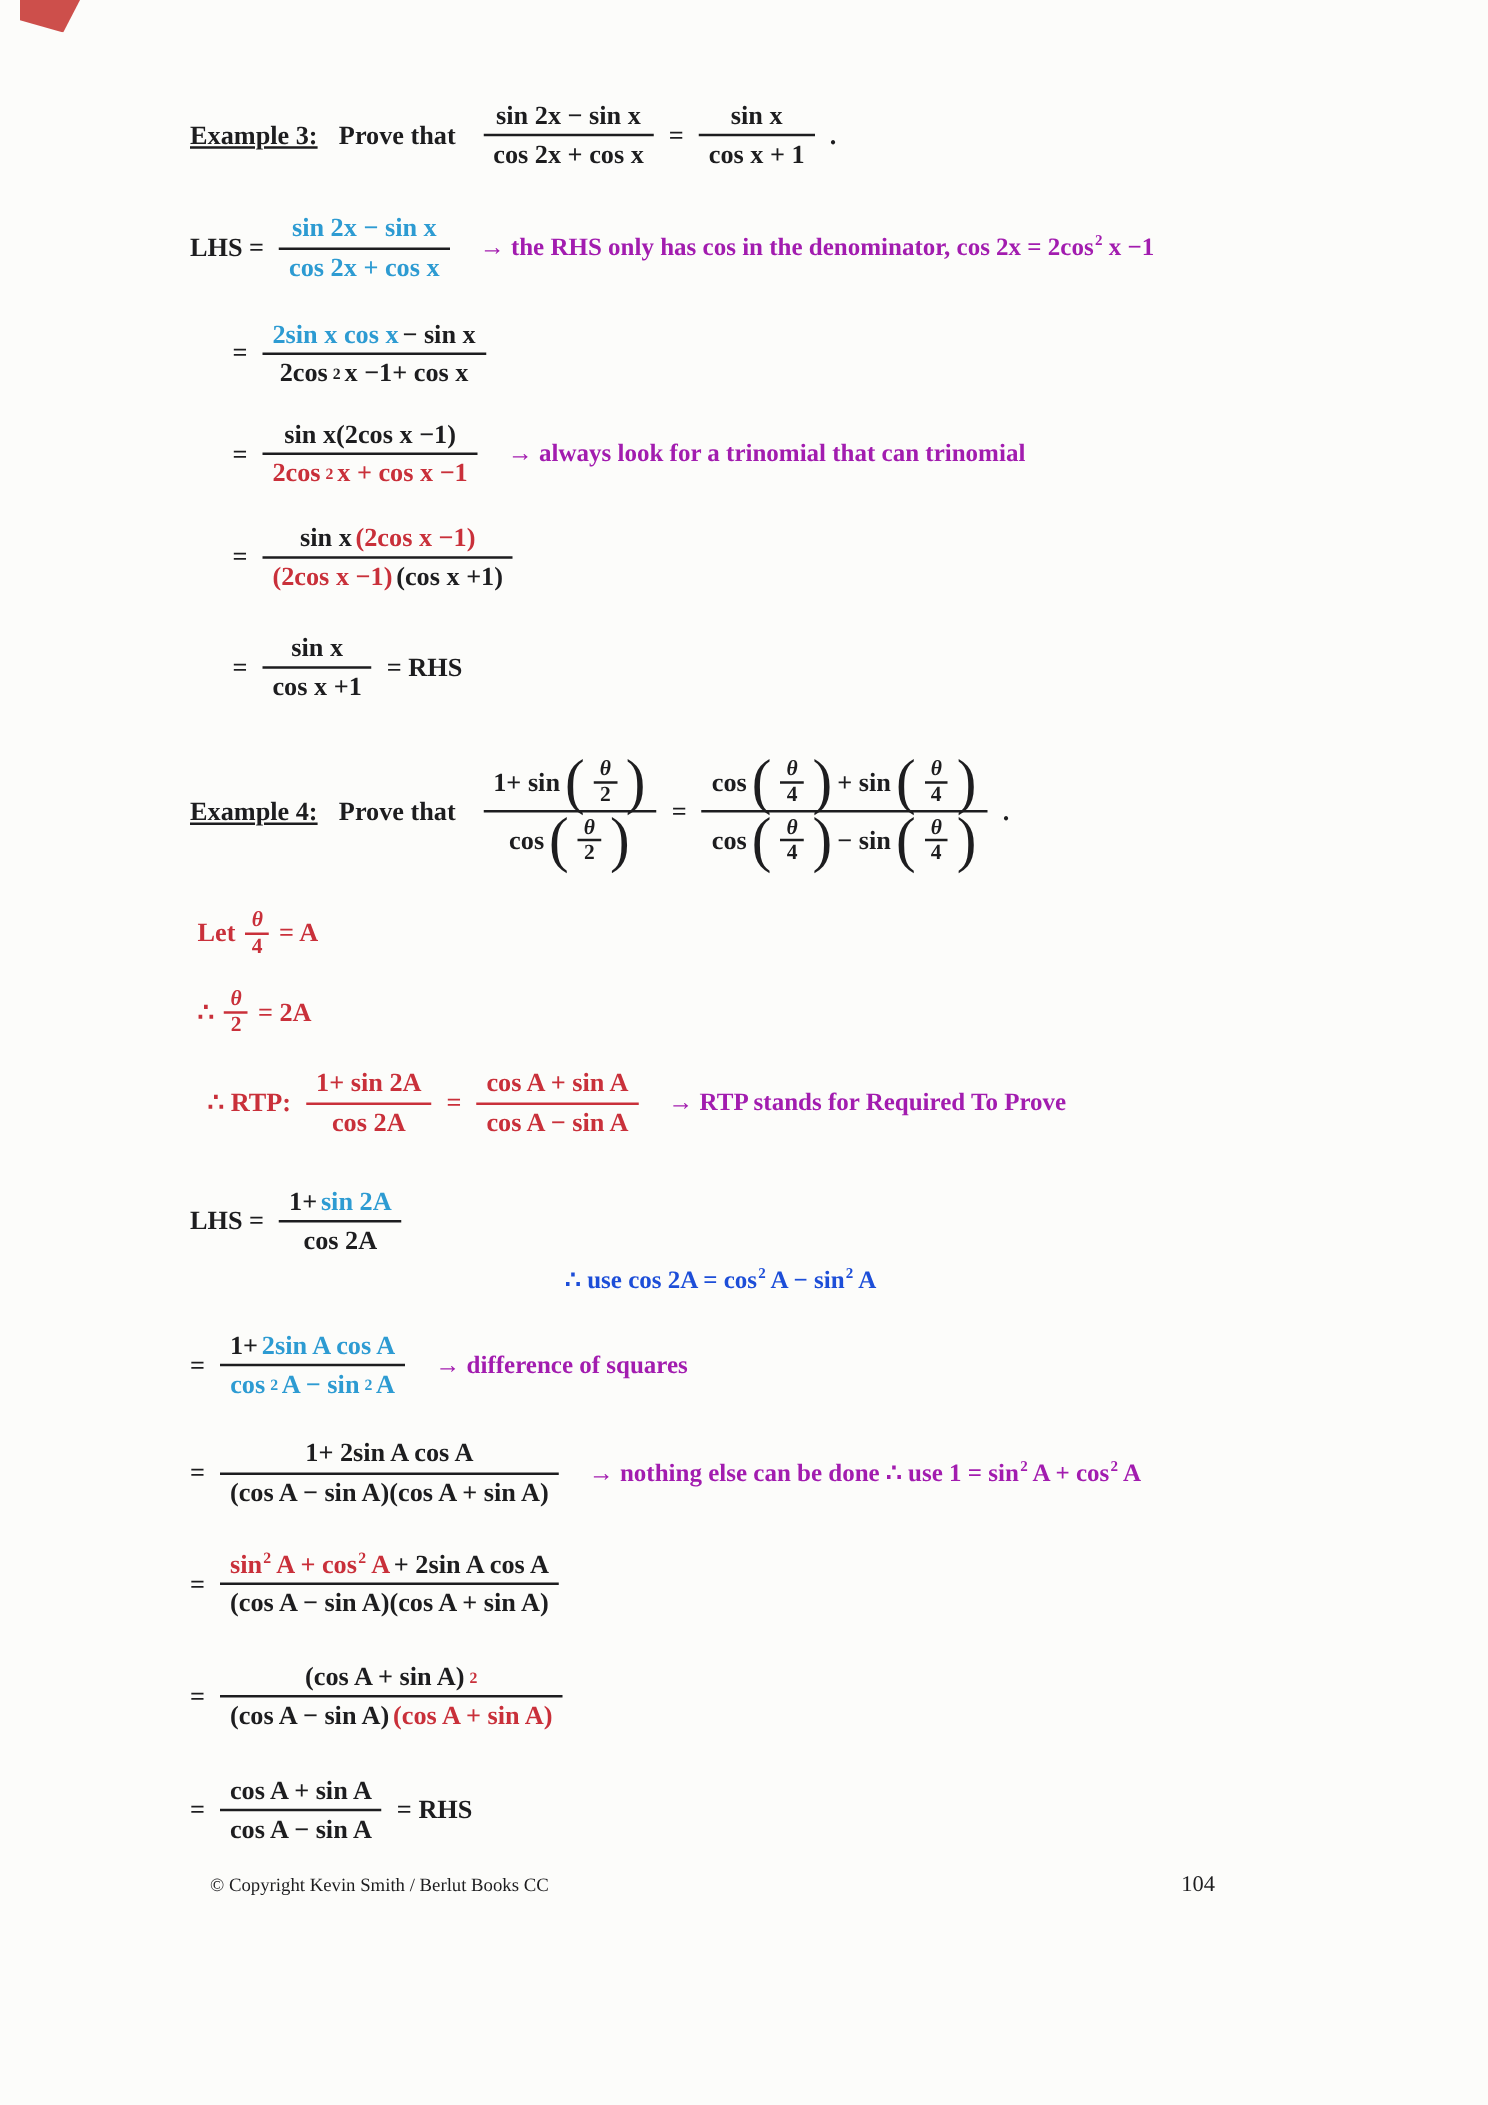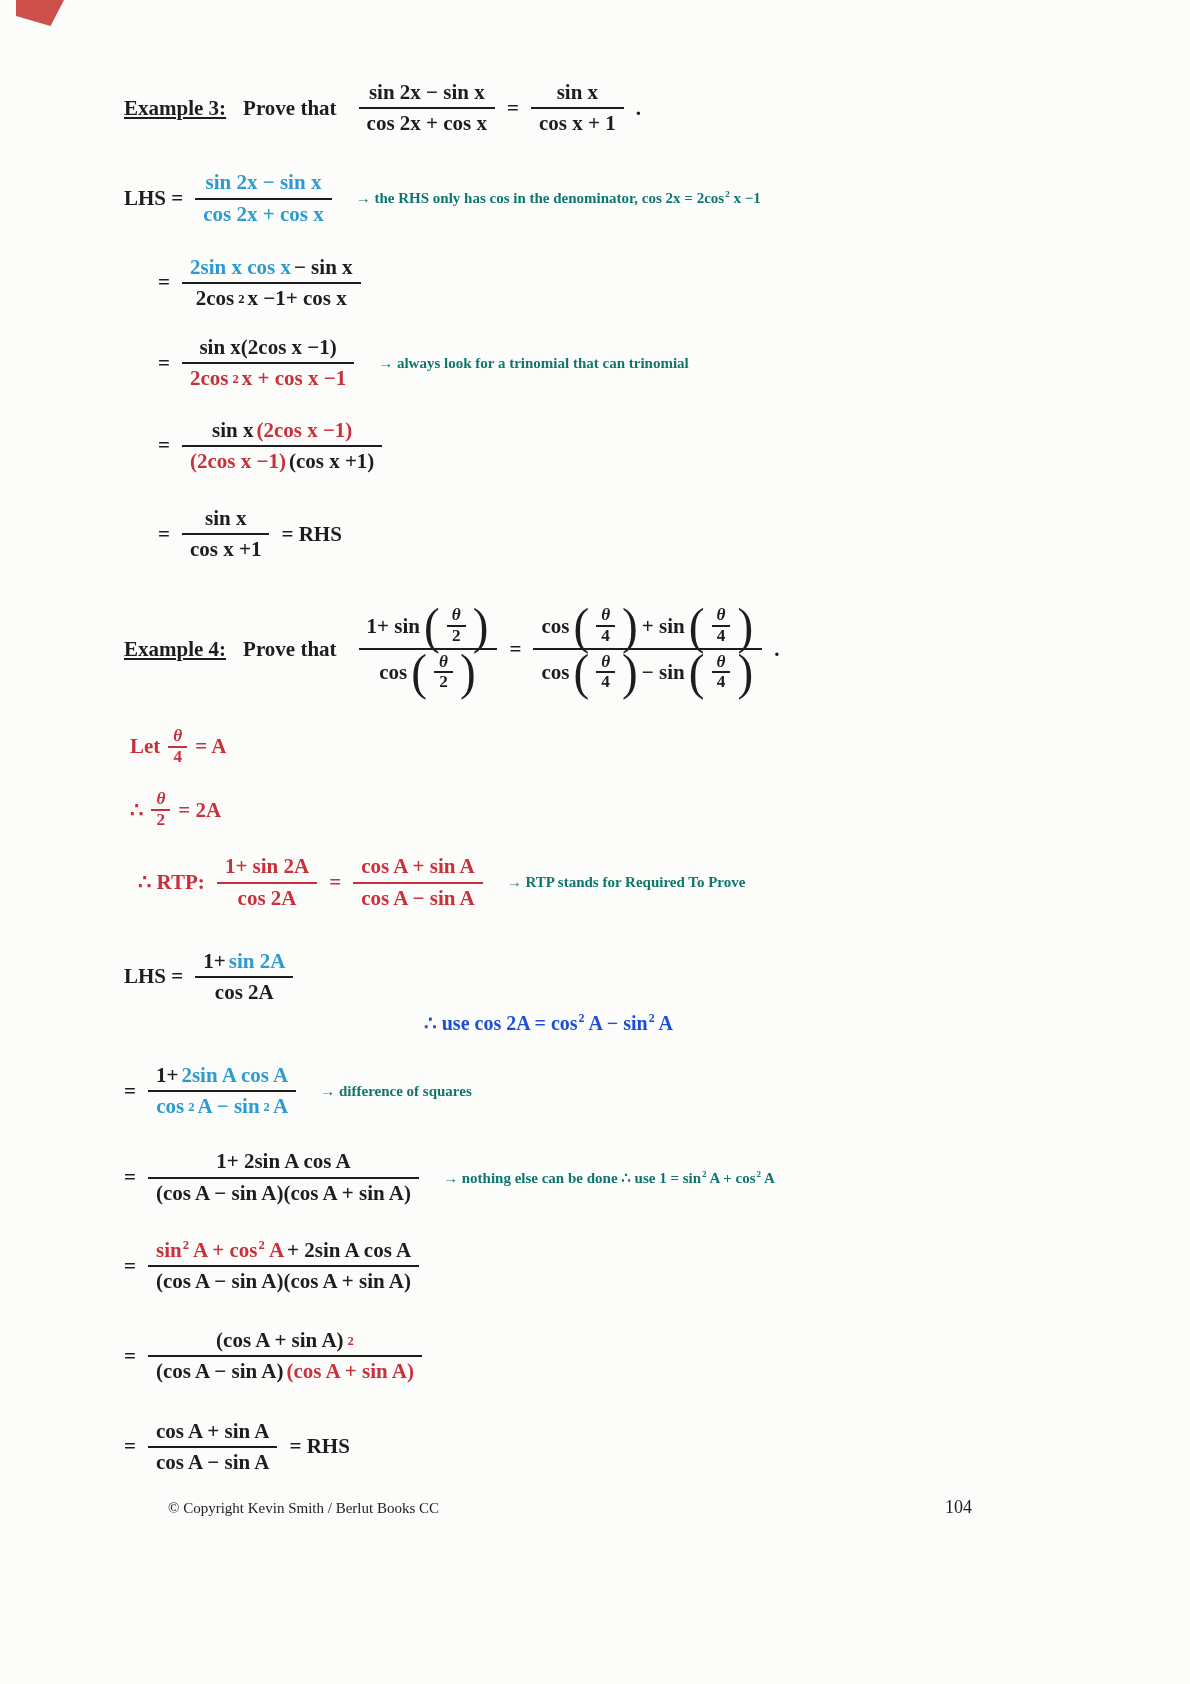--- a/index.html
+++ b/index.html
@@ -4,27 +4,27 @@
 <style>
   *{box-sizing:border-box;}
   html,body{margin:0;padding:0;background:#8f8f8d;}
   .page{
     width:1190px;height:1684px;margin:0 auto;position:relative;
     background:#fcfcfa;color:#1d1d1f;overflow:hidden;
     font-family:"Liberation Serif","DejaVu Serif",serif;
   }
   .corner{position:absolute;left:16px;top:0;width:48px;height:26px;
     background:#c9403c;clip-path:polygon(0 0,100% 0,72% 100%,0 62%);opacity:.92;}
-  .content{position:absolute;left:124px;top:78px;right:30px;}
+  .content{position:absolute;left:152px;top:78px;right:30px;}
   .mline{display:flex;align-items:center;white-space:nowrap;
     font-size:21px;font-weight:700;gap:5px;}
   .ind{margin-left:34px;}
   .red{color:#c9303a;}
   .blue{color:#2d9bd2;}
-  .note{color:#0f766e;margin-left:12px;font-size:15px;}
+  .note{color:#a21caf;margin-left:12px;font-size:20px;}
   .fr{display:inline-flex;flex-direction:column;align-items:center;margin:0 7px;vertical-align:middle;}
   .fr .nu,.fr .de{padding:2px 8px;line-height:1.2;display:inline-flex;align-items:center;gap:3px;}
   .fr .bar{align-self:stretch;height:0;border-top:2.2px solid currentColor;}
   .sf{font-size:0.82em;margin:0 3px;}
   .sf .nu,.sf .de{padding:0 5px;line-height:1.1;}
   .bp{font-size:225%;font-weight:400;line-height:.85;display:inline-block;transform:scaleY(1.05);margin:0 1px;}
   sup{font-size:0.6em;line-height:0;vertical-align:super;margin-left:1px;}
   .theta{font-style:italic;}
   .exlabel{text-decoration:underline;margin-right:12px;}
   .provelabel{margin-right:10px;}

